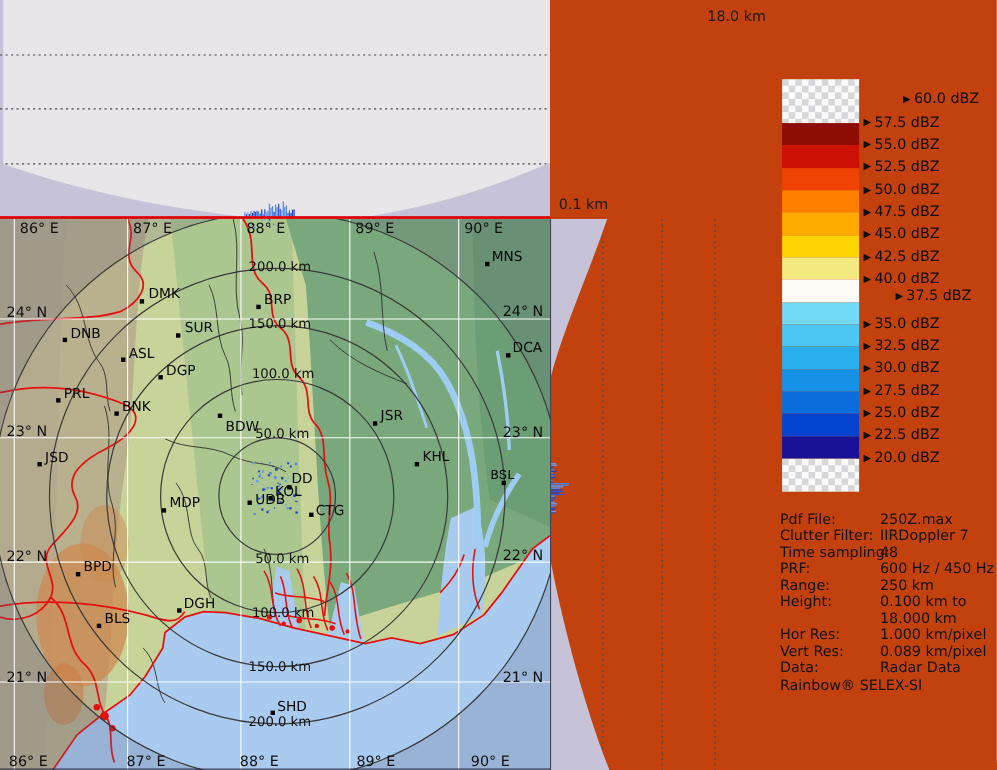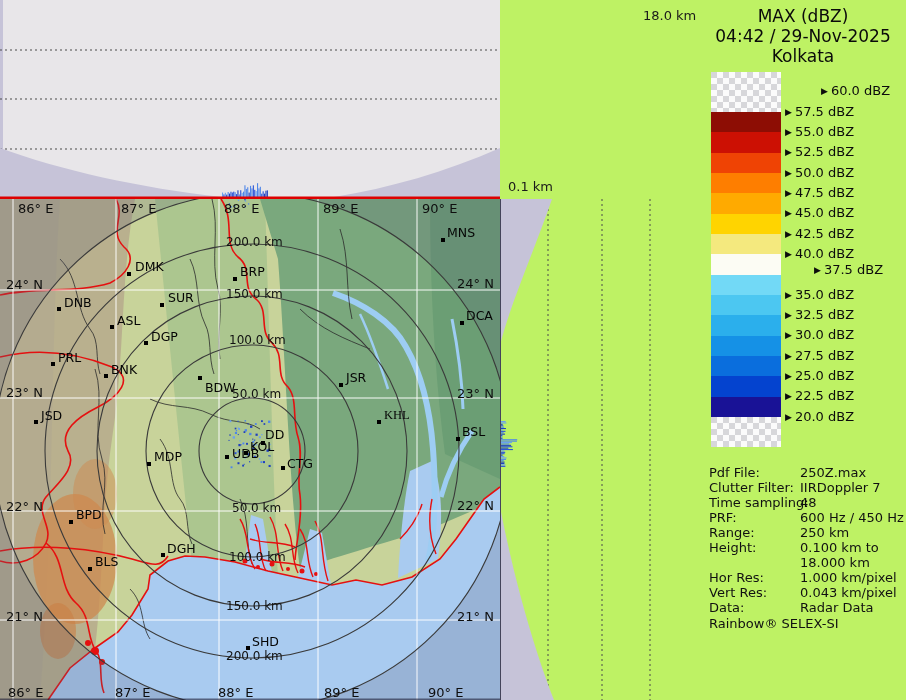--- a/index.html
+++ b/index.html
@@ -1,18 +1,18 @@
 <!DOCTYPE html>
 <html><head>
 <meta charset="utf-8">
 <style>
   html,body{margin:0;padding:0;}
   .screen{
     position:relative; width:906px; height:700px;
-    background:#bef264; overflow:hidden;
+    background:#c2410c; overflow:hidden;
     font-family:"DejaVu Sans", sans-serif; color:#111;
   }
   .abs{position:absolute;}
   svg{display:block;}
   
   #top-strip{left:0;top:0;width:500px;height:199px;}
   #map-panel{left:0;top:199px;width:500px;height:501px;border-right:1px solid #44445a;}
   #right-strip{left:500px;top:199px;width:210px;height:501px;}
   
   .axis-label{font-size:13px; color:#1a1a1a;}
@@ -358,43 +358,38 @@
       <div class="station" style="left: 76px; top: 509px;">BPD</div>
       <div class="marker" style="left: 88px; top: 567px;"></div>
       <div class="station" style="left: 95px; top: 556px;">BLS</div>
       <div class="marker" style="left: 161px; top: 553px;"></div>
       <div class="station" style="left: 167px; top: 543px;">DGH</div>
       <div class="marker" style="left: 246px; top: 646px;"></div>
       <div class="station" style="left: 252px; top: 636px;">SHD</div>
       <div class="marker" style="left: 339px; top: 383px;"></div>
       <div class="station" style="left: 346px; top: 372px;">JSR</div>
       <div class="marker" style="left: 377px; top: 420px;"></div>
-      <div class="station" style="left: 384px; top: 409px; font-family: Liberation Serif, serif;">KHL</div>
+      <div class="station" style="left: 384px; top: 409px;">KHL</div>
       <div class="marker" style="left: 456px; top: 437px;"></div>
-      <div class="station" style="left: 462px; top: 426px;">BSL</div>
+      <div class="station" style="left: 446px; top: 426px; font-family: Liberation Mono, monospace;">BSL</div>
       <div class="marker" style="left: 460px; top: 321px;"></div>
       <div class="station" style="left: 466px; top: 310px;">DCA</div>
       <div class="marker" style="left: 441px; top: 238px;"></div>
       <div class="station" style="left: 447px; top: 227px;">MNS</div>
       <div class="marker" style="left: 261px; top: 441px;"></div>
       <div class="station" style="left: 265px; top: 429px;">DD</div>
       <div class="marker" style="left: 244px; top: 451px;"></div>
       <div class="station" style="left: 250px; top: 441px;">KOL</div>
       <div class="marker" style="left: 225px; top: 455px;"></div>
       <div class="station" style="left: 232px; top: 448px;">UDB</div>
       <div class="marker" style="left: 281px; top: 466px;"></div>
       <div class="station" style="left: 287px; top: 458px;">CTG</div>
     </div>
 
   <div class="abs" id="legend-panel">
-    <div class="title-block">
-      <div class="title-line">MAX (dBZ)</div>
-      <div class="title-line">04:42 / 29-Nov-2025</div>
-      <div class="title-line">Kolkata</div>
-    </div>
     <div id="legend-scale">
         <div class="legend-band checker" style="top: 72px; height: 40px;"></div>
         <div class="legend-band" style="top: 112px; height: 20.3px; background: rgb(141, 13, 4);"></div>
         <div class="legend-band" style="top: 132.3px; height: 20.4px; background: rgb(204, 16, 3);"></div>
         <div class="legend-band" style="top: 152.7px; height: 20.3px; background: rgb(239, 67, 4);"></div>
         <div class="legend-band" style="top: 173px; height: 20.3px; background: rgb(254, 126, 0);"></div>
         <div class="legend-band" style="top: 193.3px; height: 20.4px; background: rgb(255, 170, 0);"></div>
         <div class="legend-band" style="top: 213.7px; height: 20.3px; background: rgb(255, 212, 0);"></div>
         <div class="legend-band" style="top: 234px; height: 20.3px; background: rgb(244, 233, 126);"></div>
         <div class="legend-band" style="top: 254.3px; height: 20.4px; background: rgb(252, 252, 244);"></div>
@@ -452,21 +447,21 @@
         <div class="meta-row">
           <div class="meta-label"></div>
           <div class="meta-value">18.000 km</div>
         </div>
         <div class="meta-row">
           <div class="meta-label">Hor Res:</div>
           <div class="meta-value">1.000 km/pixel</div>
         </div>
         <div class="meta-row">
           <div class="meta-label">Vert Res:</div>
-          <div class="meta-value">0.043 km/pixel</div>
+          <div class="meta-value">0.089 km/pixel</div>
         </div>
         <div class="meta-row">
           <div class="meta-label">Data:</div>
           <div class="meta-value">Radar Data</div>
         </div>
       </div>
     <div id="meta-footer">Rainbow® SELEX-SI</div>
   </div>
 
 </div>

